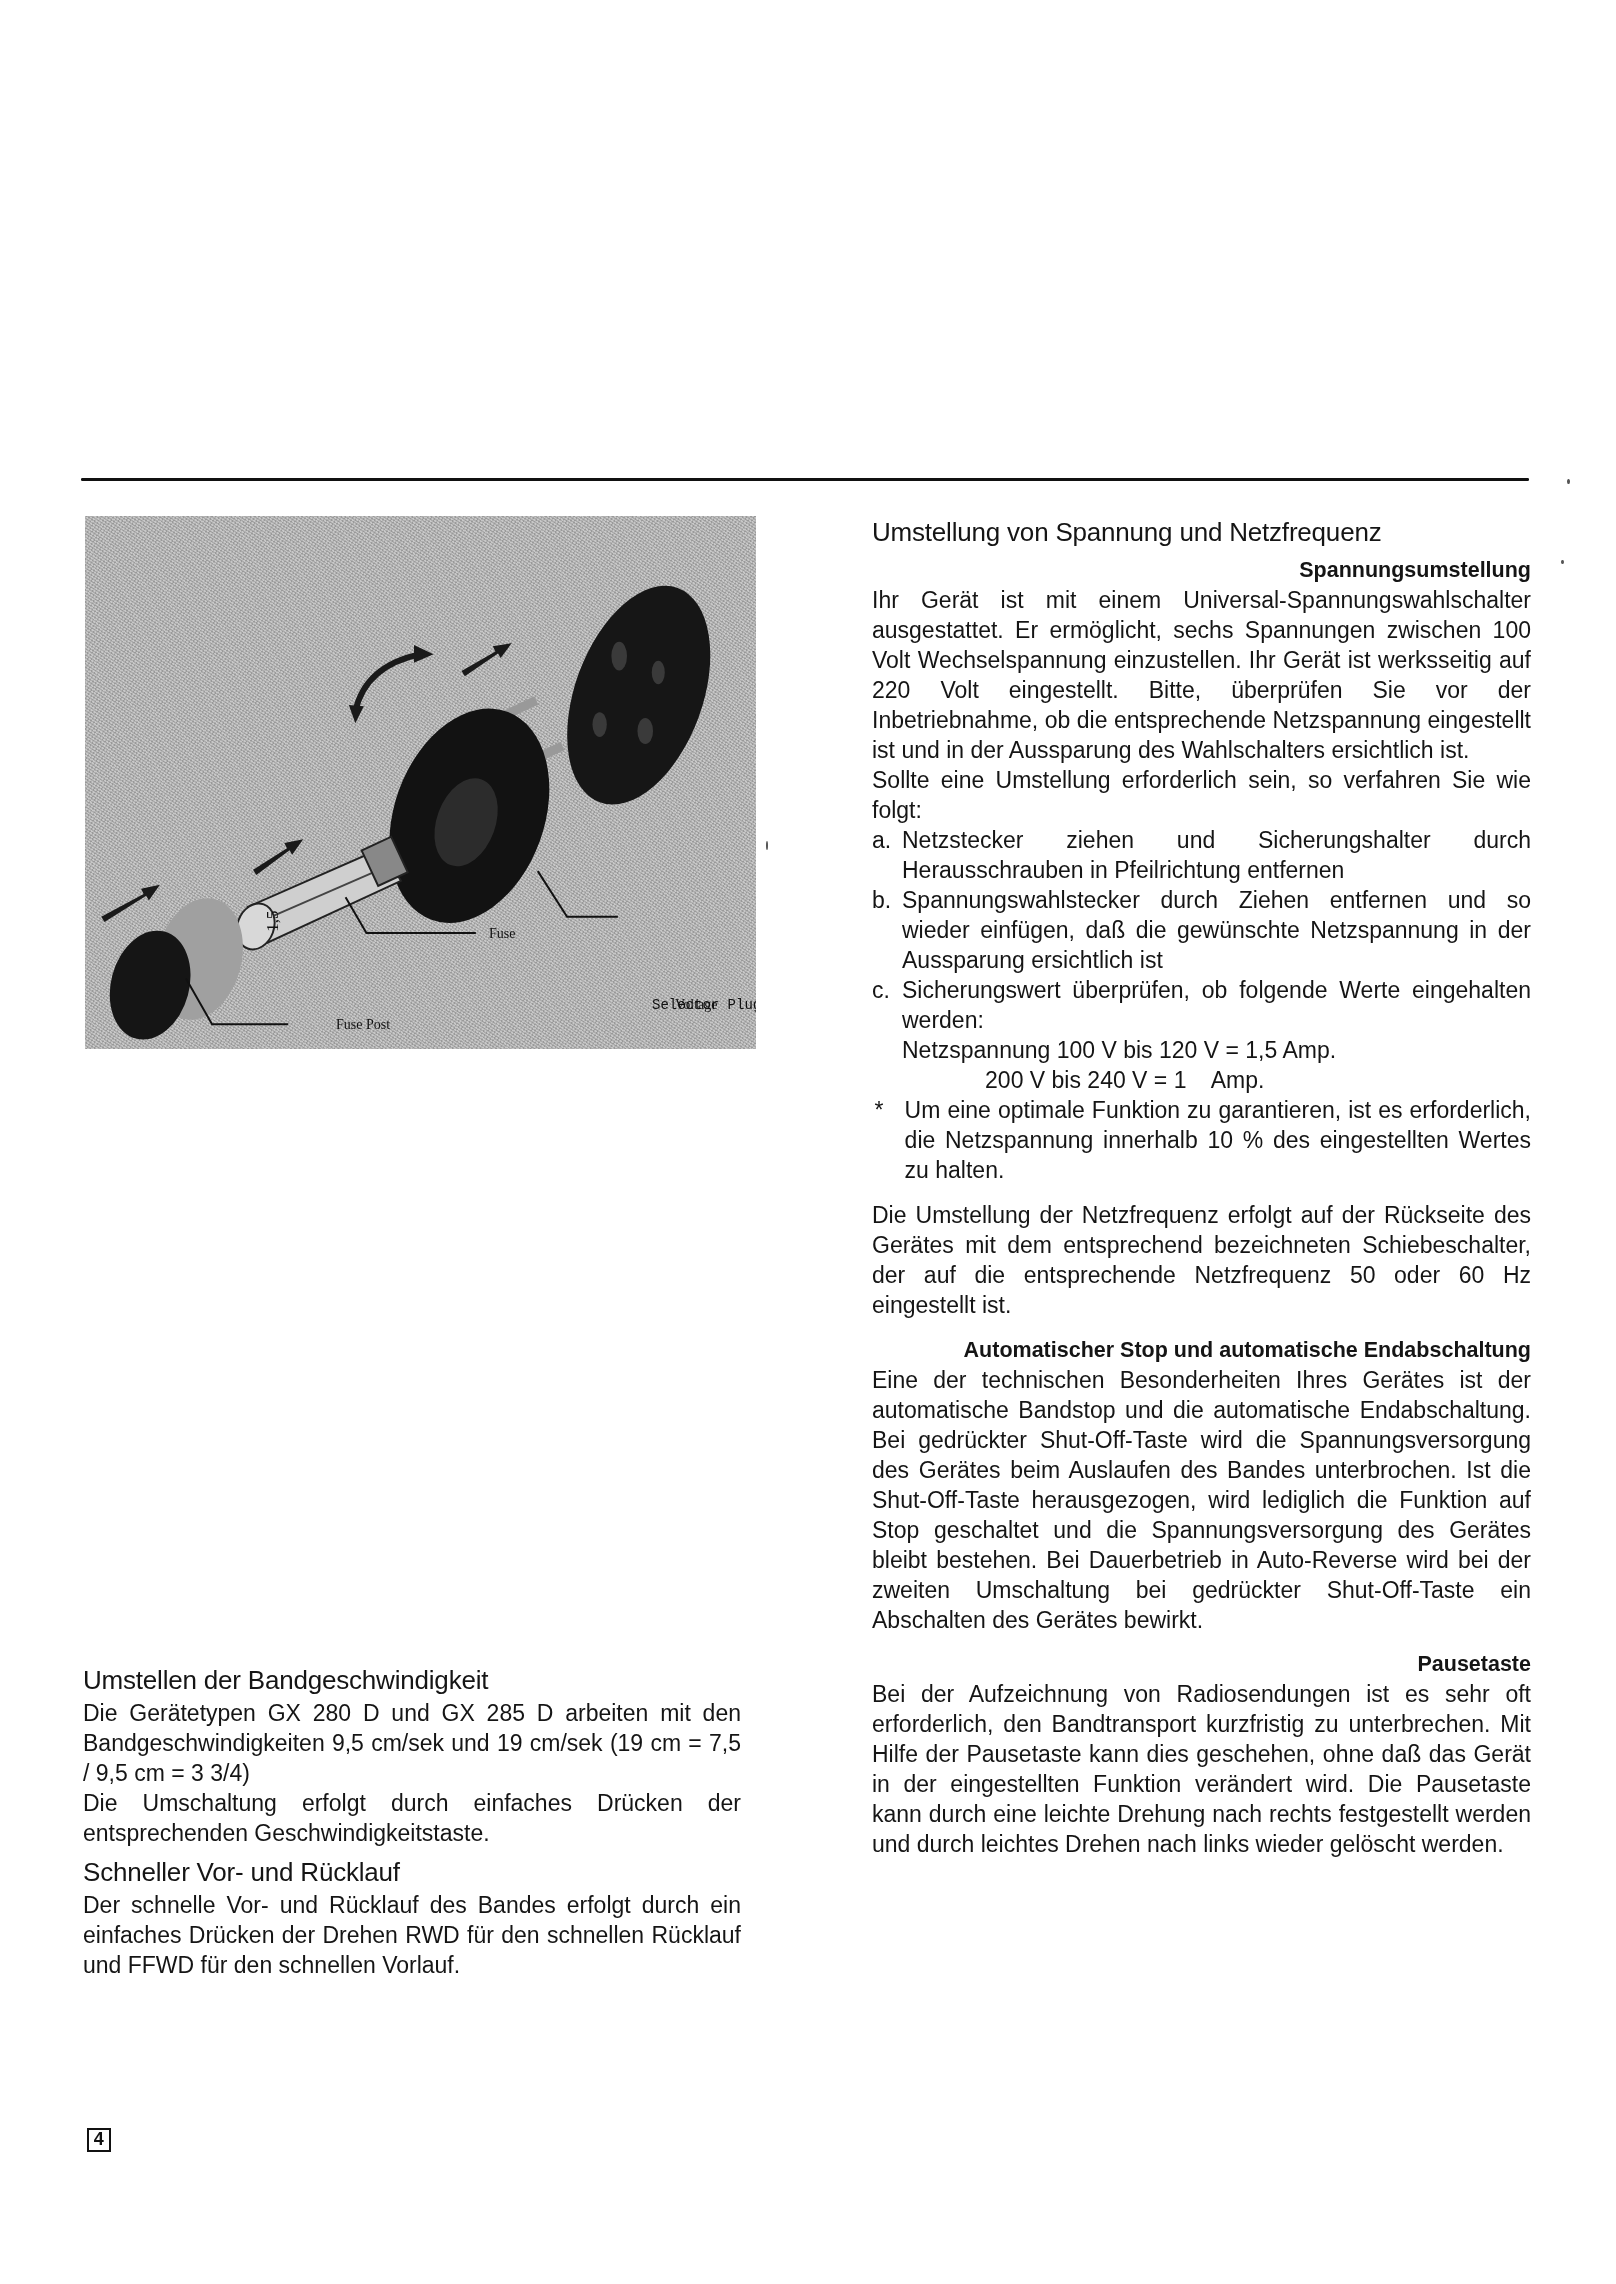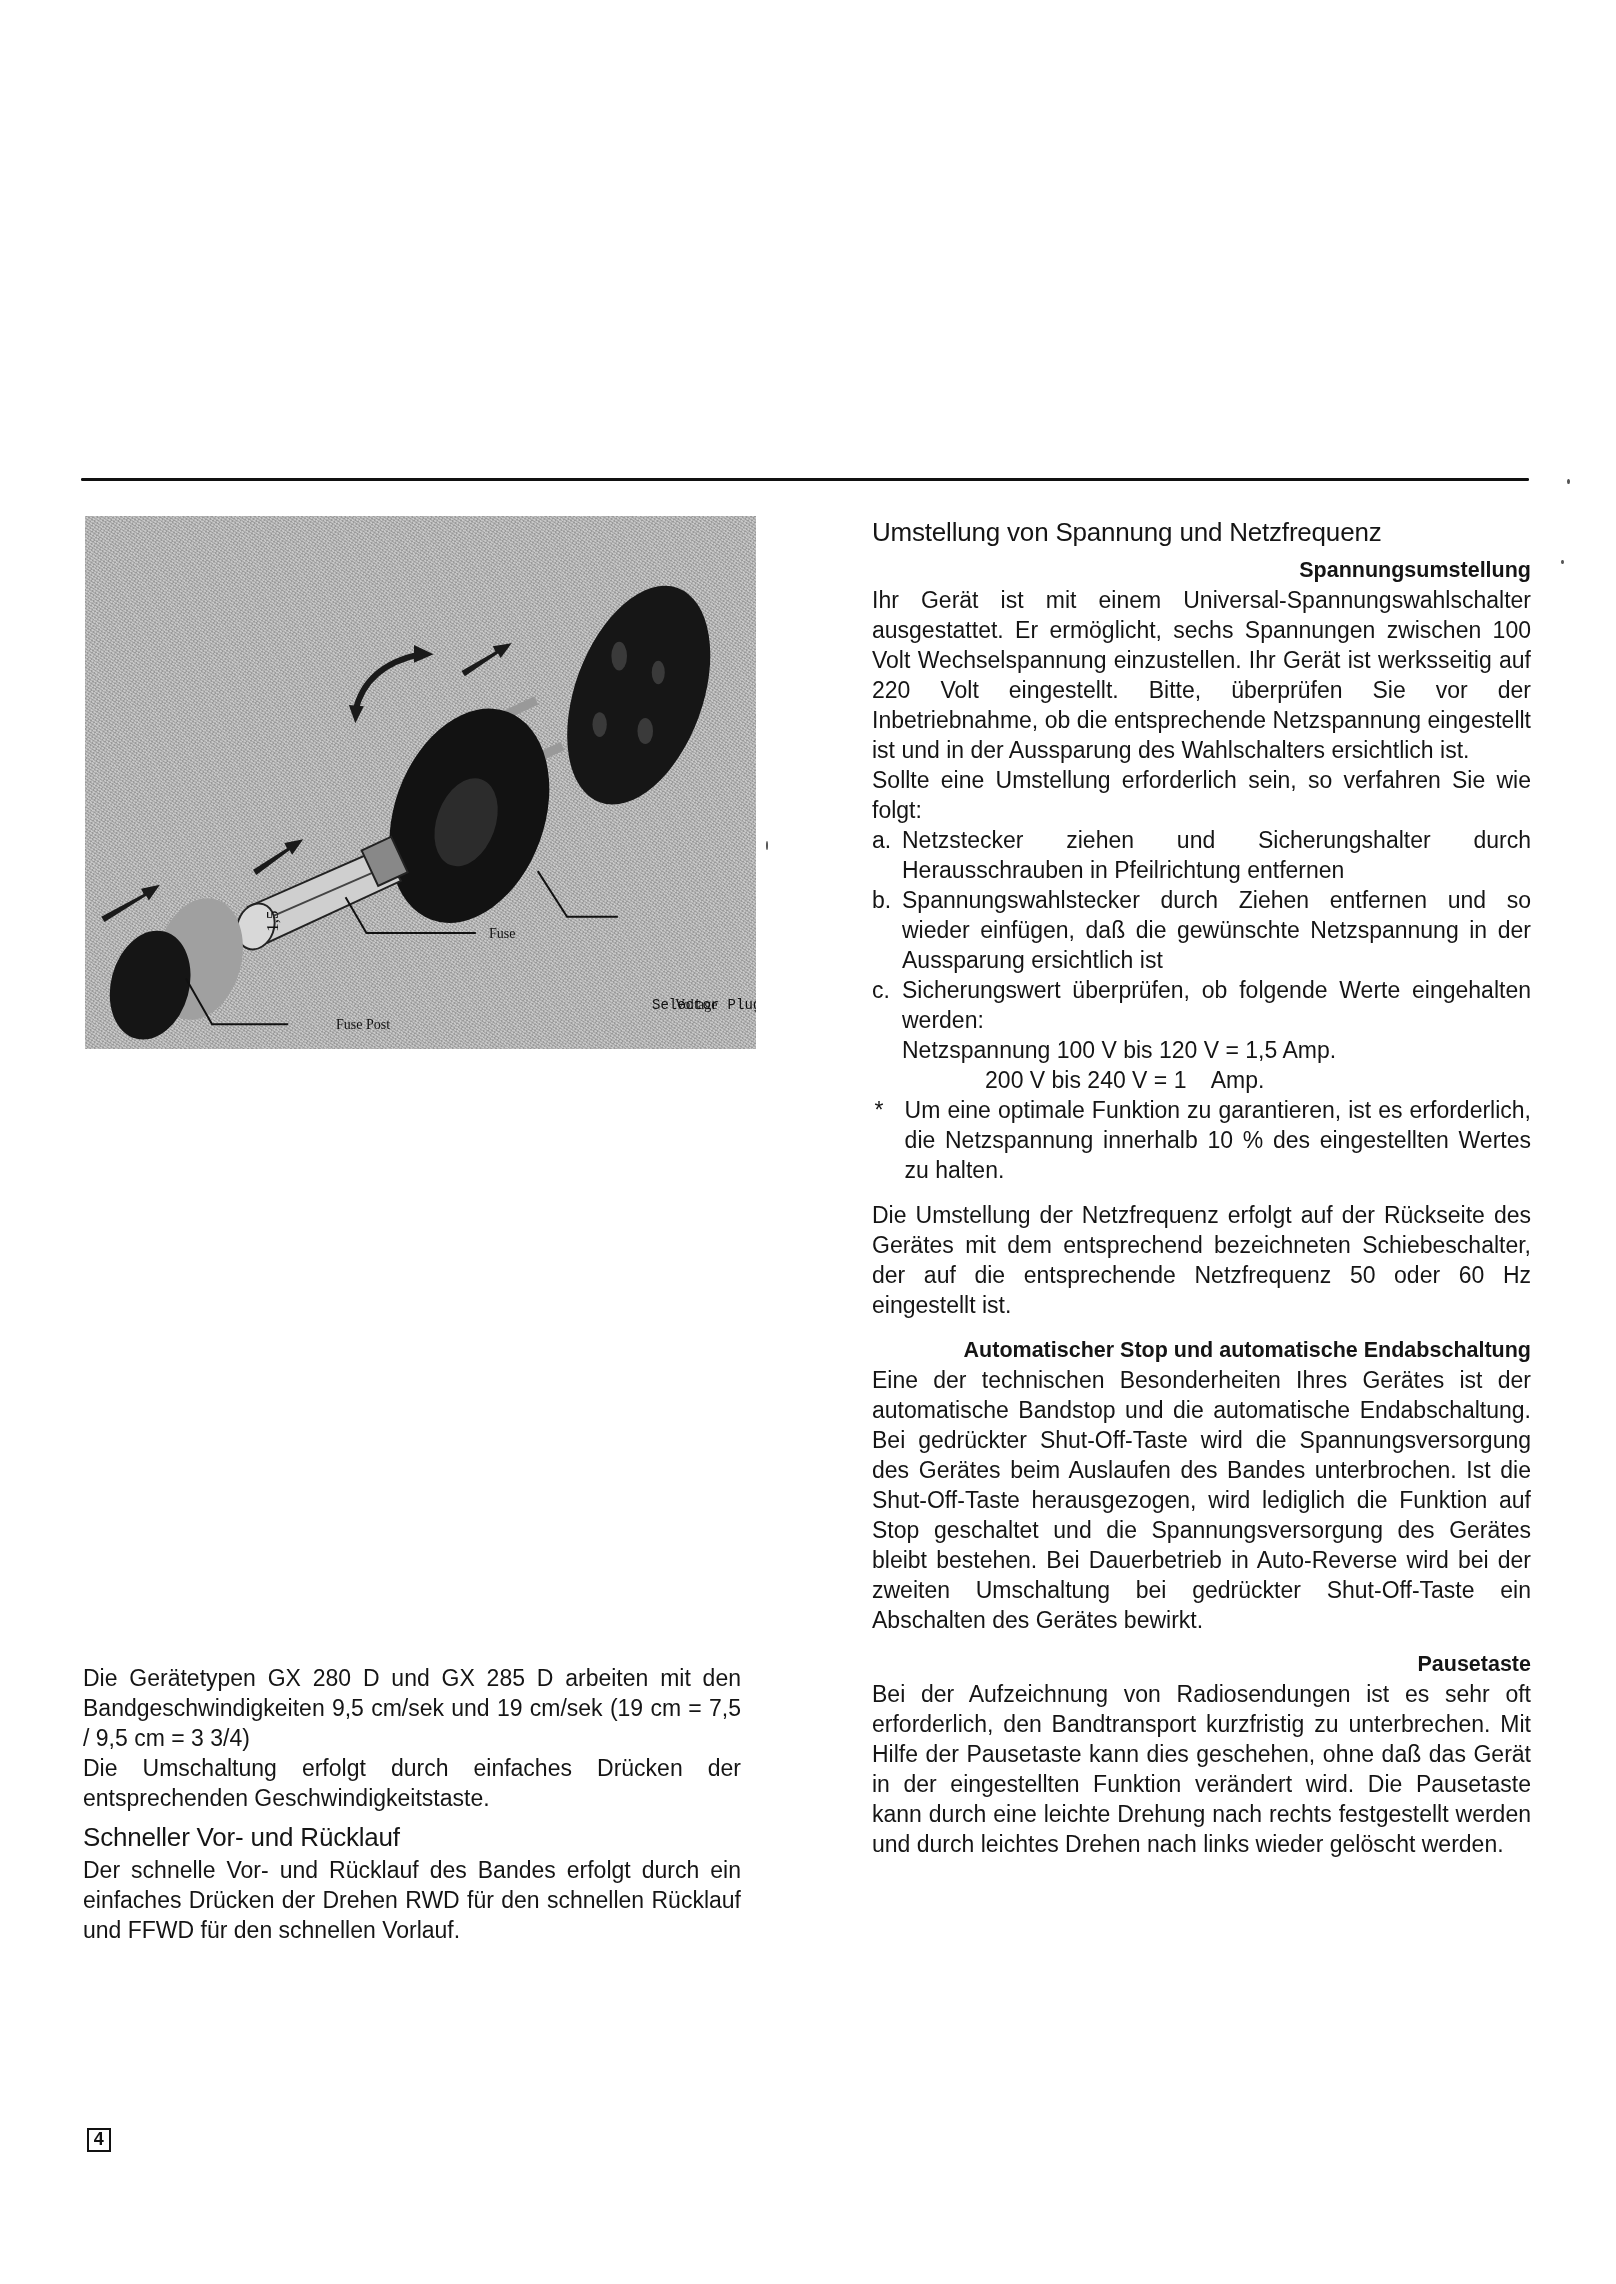--- a/index.html
+++ b/index.html
@@ -135,20 +135,21 @@
   <div class="gap"></div>
   <h2 class="sub">Automatischer Stop und automatische Endabschaltung</h2>
   <p>Eine der technischen Besonderheiten Ihres Gerätes ist der automatische Bandstop und die automatische Endabschaltung. Bei gedrückter Shut-Off-Taste wird die Spannungsversorgung des Gerätes beim Auslaufen des Bandes unterbrochen. Ist die Shut-Off-Taste herausgezogen, wird lediglich die Funktion auf Stop geschaltet und die Spannungsversorgung des Gerätes bleibt bestehen. Bei Dauerbetrieb in Auto-Reverse wird bei der zweiten Umschaltung bei gedrückter Shut-Off-Taste ein Abschalten des Gerätes bewirkt.</p>
 
   <div class="gap"></div>
   <h2 class="sub">Pausetaste</h2>
   <p>Bei der Aufzeichnung von Radiosendungen ist es sehr oft erforderlich, den Bandtransport kurzfristig zu unterbrechen. Mit Hilfe der Pausetaste kann dies geschehen, ohne daß das Gerät in der eingestellten Funktion verändert wird. Die Pausetaste kann durch eine leichte Drehung nach rechts festgestellt werden und durch leichtes Drehen nach links wieder gelöscht werden.</p>
 </div>
 
 <div class="col col-left">
+  <h1 class="sec" style="margin-bottom:1.3px;">Umstellen der Bandgeschwindigkeit</h1>
   <p>Die Gerätetypen GX 280 D und GX 285 D arbeiten mit den Bandgeschwindigkeiten 9,5 cm/sek und 19 cm/sek (19 cm = 7,5 / 9,5 cm = 3 3/4)</p>
   <p>Die Umschaltung erfolgt durch einfaches Drücken der entsprechenden Geschwindigkeitstaste.</p>
   <div style="height:6.5px;"></div>
   <h1 class="sec" style="margin-bottom:1.3px;">Schneller Vor- und Rücklauf</h1>
   <p>Der schnelle Vor- und Rücklauf des Bandes erfolgt durch ein einfaches Drücken der Drehen RWD für den schnellen Rücklauf und FFWD für den schnellen Vorlauf.</p>
 </div>
 
 <div class="pagenum">4</div>
 
 <div class="speck" style="left:1567px; top:479px; width:2.6px; height:5.2px;"></div>

